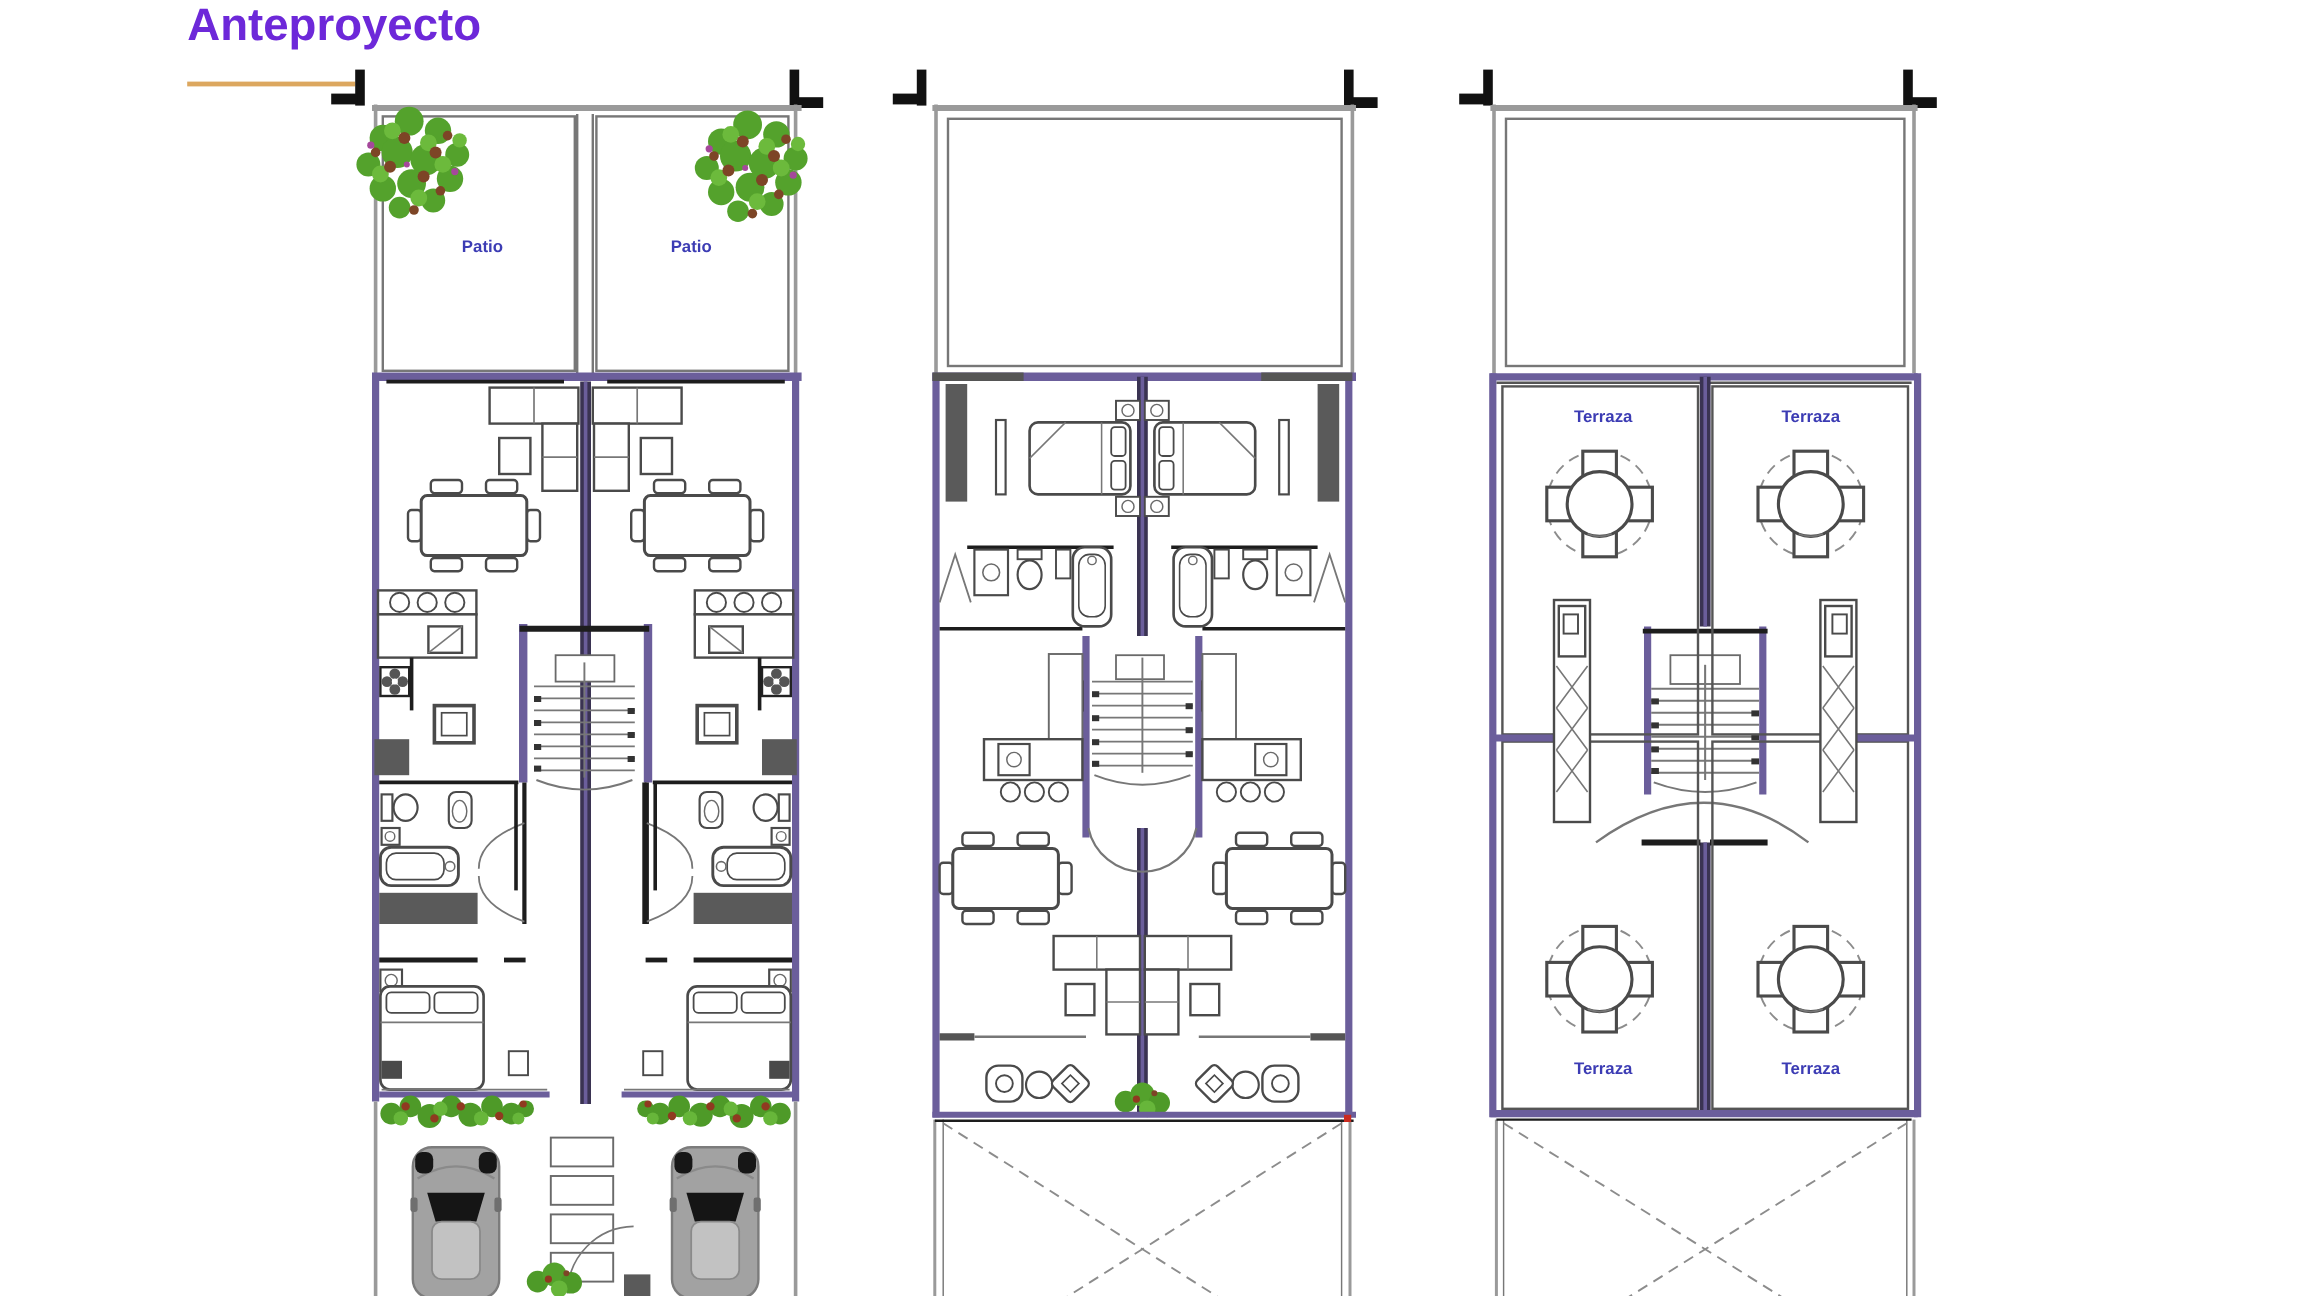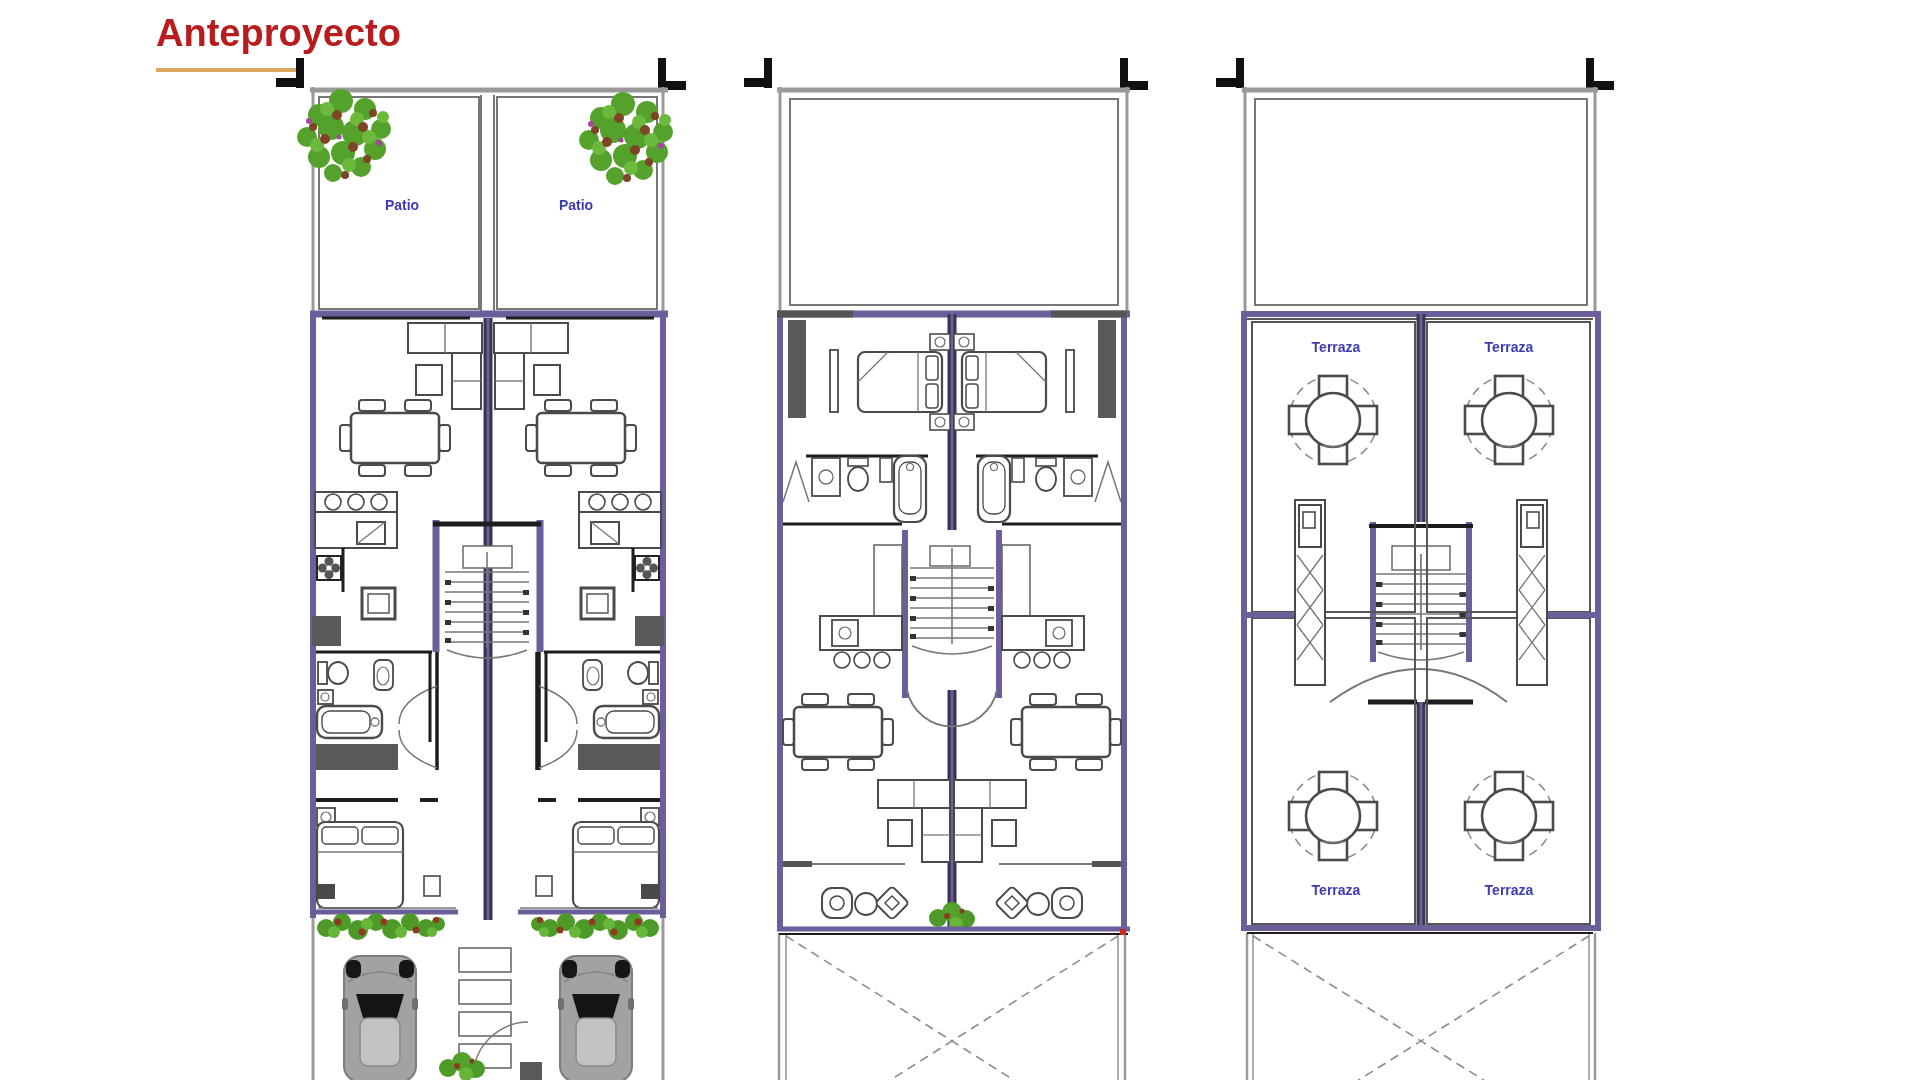--- a/index.html
+++ b/index.html
@@ -1,18 +1,18 @@
 <!DOCTYPE html>
 <html><head>
 <meta charset="utf-8">
 <style>
   html,body{margin:0;padding:0;background:#fff;}
   .stage{position:relative;width:1920px;height:1080px;background:#fff;overflow:hidden;
          font-family:"Liberation Sans",sans-serif;}
-  .title{position:absolute;left:156px;top:12px;font-size:38px;font-weight:bold;color:#b91c1c;
+  .title{position:absolute;left:156px;top:0px;font-size:38px;font-weight:bold;color:#6d28d9;
          font-family:"Liberation Sans",sans-serif;margin:0;}
   .title-underline{position:absolute;left:156px;top:68px;width:140px;height:4px;background:#DCA75F;}
   svg{position:absolute;left:0;top:0;}
   .room-label{font:bold 14px "Liberation Sans",sans-serif;fill:#3C3CB4;text-anchor:middle;}
   
   .wg{stroke:#9a9a9a;fill:none;}       
   .wt{stroke:#777;fill:none;}          
   .wp{stroke:#6B5E9B;fill:none;}       
   .wd{stroke:#3A3352;fill:none;}       
   .wb{stroke:#1d1d1d;fill:none;}       

